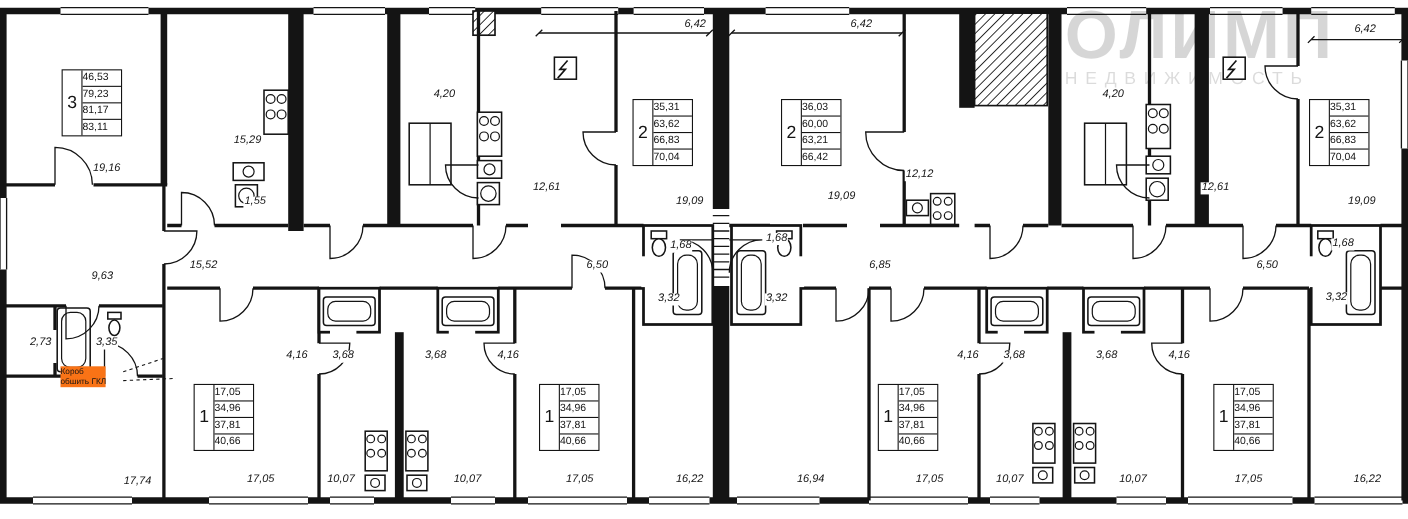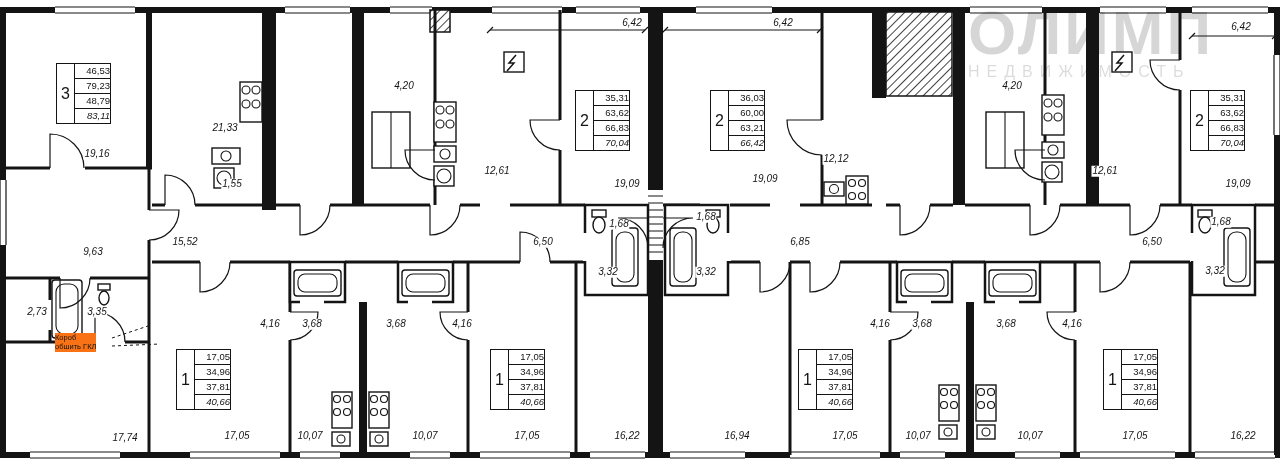--- a/index.html
+++ b/index.html
@@ -28,24 +28,24 @@
   }
   .apt-table{
     position:absolute;display:flex;z-index:3;background:#fff;border:1.2px solid #141414;
   }
   .apt-num{
     width:17px;display:flex;align-items:center;justify-content:center;
     font-size:16px;border-right:1.2px solid #141414;
   }
   .apt-areas{display:flex;flex-direction:column;}
   .apt-areas span{
-    width:35px;height:14px;line-height:14px;font-size:9.5px;text-align:right;
+    width:35px;height:14px;line-height:14px;font-size:9.5px;text-align:left;
     border-bottom:1px solid #141414;
   }
-  .apt-areas span:last-child{border-bottom:none;font-style:italic;}
+  .apt-areas span:last-child{border-bottom:none;}
   
   .watermark{
     position:absolute;left:872px;top:0;z-index:0;display:flex;align-items:flex-start;
     pointer-events:none;
   }
   .wm-text{display:flex;flex-direction:column;}
   .wm-title{font-size:62px;font-weight:700;letter-spacing:3px;color:rgba(0,0,0,0.16);line-height:1.05;}
   .wm-sub{font-size:16px;letter-spacing:7px;color:rgba(0,0,0,0.14);margin-top:-2px;}
 </style>
 </head>
@@ -346,21 +346,21 @@
   <g>
     <path class="dash" d="M112 338L148 326M112 346L160 344"></path>
   </g>
 </svg>
 
 <div class="apt-table" style="left:56px;top:63px">
   <div class="apt-num">3</div>
   <div class="apt-areas">
     <span>46,53</span>
     <span>79,23</span>
-    <span>48,79</span>
+    <span>81,17</span>
     <span>83,11</span>
   </div>
 </div>
 <div class="apt-table" style="left:575px;top:90px">
   <div class="apt-num">2</div>
   <div class="apt-areas">
     <span>35,31</span>
     <span>63,62</span>
     <span>66,83</span>
     <span>70,04</span>
@@ -420,21 +420,21 @@
     <span>40,66</span>
   </div>
 </div>
 
 <div class="dim" style="left:632px;top:23px">6,42</div>
 <div class="dim" style="left:783px;top:23px">6,42</div>
 <div class="dim" style="left:1241px;top:27px">6,42</div>
 <div class="dim" style="left:404px;top:86px">4,20</div>
 <div class="dim" style="left:1012px;top:86px">4,20</div>
 <div class="dim" style="left:97px;top:154px">19,16</div>
-<div class="dim" style="left:225px;top:128px">21,33</div>
+<div class="dim" style="left:225px;top:128px">15,29</div>
 <div class="dim" style="left:232px;top:184px">1,55</div>
 <div class="dim" style="left:497px;top:171px">12,61</div>
 <div class="dim" style="left:627px;top:184px">19,09</div>
 <div class="dim" style="left:765px;top:179px">19,09</div>
 <div class="dim" style="left:836px;top:159px">12,12</div>
 <div class="dim" style="left:1105px;top:171px">12,61</div>
 <div class="dim" style="left:1238px;top:184px">19,09</div>
 <div class="dim" style="left:93px;top:252px">9,63</div>
 <div class="dim" style="left:185px;top:242px">15,52</div>
 <div class="dim" style="left:543px;top:242px">6,50</div>

